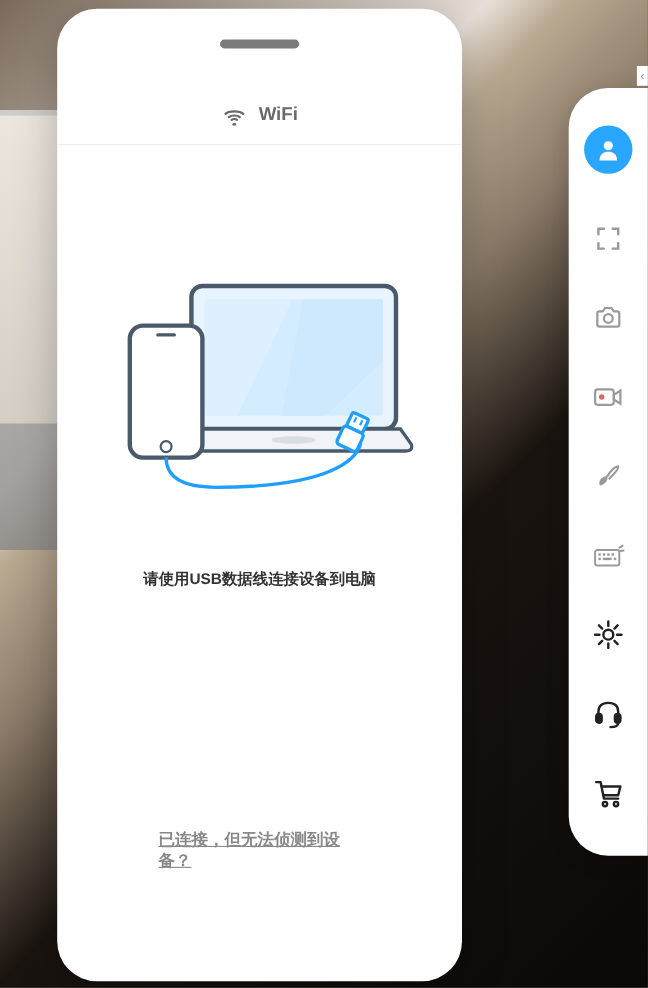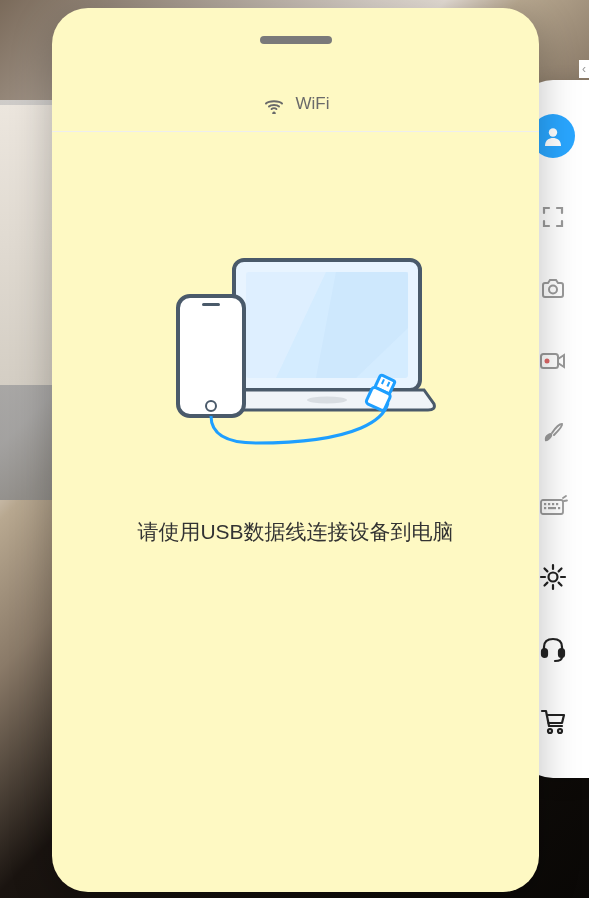--- a/index.html
+++ b/index.html
@@ -34,27 +34,28 @@
       top: 105px;
       left: 0;
       width: 55px;
       height: 280px;
       background: linear-gradient(180deg, #ece6de 0%, #d4cec4 100%);
     }
     .phone-frame {
       position: absolute;
       top: 8px;
       left: 52px;
-      width: 487px;
+      width: 368px;
       height: 884px;
-      background: #fef9c3;
+      background: #ffffff;
       border-radius: 36px;
       box-shadow: 0 8px 40px rgba(0,0,0,0.25);
       z-index: 5;
       overflow: hidden;
+      font-weight: bold;
     }
     .notch {
       position: absolute;
       top: 28px;
       left: 50%;
       transform: translateX(-50%);
       width: 72px;
       height: 8px;
       background: #7a7a7a;
       border-radius: 5px;
@@ -93,21 +94,21 @@
       transform: translateX(-50%);
       width: 280px;
       height: 210px;
     }
     .connect-message {
       position: absolute;
       top: 508px;
       left: 30px;
       right: 30px;
       text-align: center;
-      font-size: 21px;
+      font-size: 14px;
       color: #333;
       line-height: 1.5;
     }
     .help-link {
       position: absolute;
       bottom: 100px;
       left: 50%;
       transform: translateX(-50%);
       font-size: 15px;
       color: #888;
@@ -219,20 +220,21 @@
         <rect x="-8" y="0" width="16" height="14" rx="2" fill="#fff" stroke="#1e9fff" stroke-width="3"></rect>
         <rect x="-10" y="14" width="20" height="18" rx="3" fill="#fff" stroke="#1e9fff" stroke-width="3"></rect>
         <rect x="-4" y="3" width="2" height="5" fill="#1e9fff"></rect>
         <rect x="2" y="3" width="2" height="5" fill="#1e9fff"></rect>
       </g>
     </svg>
   </div>
 
   <div class="connect-message">请使用USB数据线连接设备到电脑</div>
 
+  <a class="help-link">已连接，但无法侦测到设备？</a>
 </div>
 
 <div class="side-toolbar-indicator">‹</div>
 
 <div class="side-toolbar">
   <div class="toolbar-button user">
     <span>
       <svg width="24" height="24" viewBox="0 0 24 24" fill="#fff">
         <circle cx="12" cy="8.5" r="4.2"></circle>
         <path d="M4 22 C4 16 8 14 12 14 C16 14 20 16 20 22 Z"></path>

